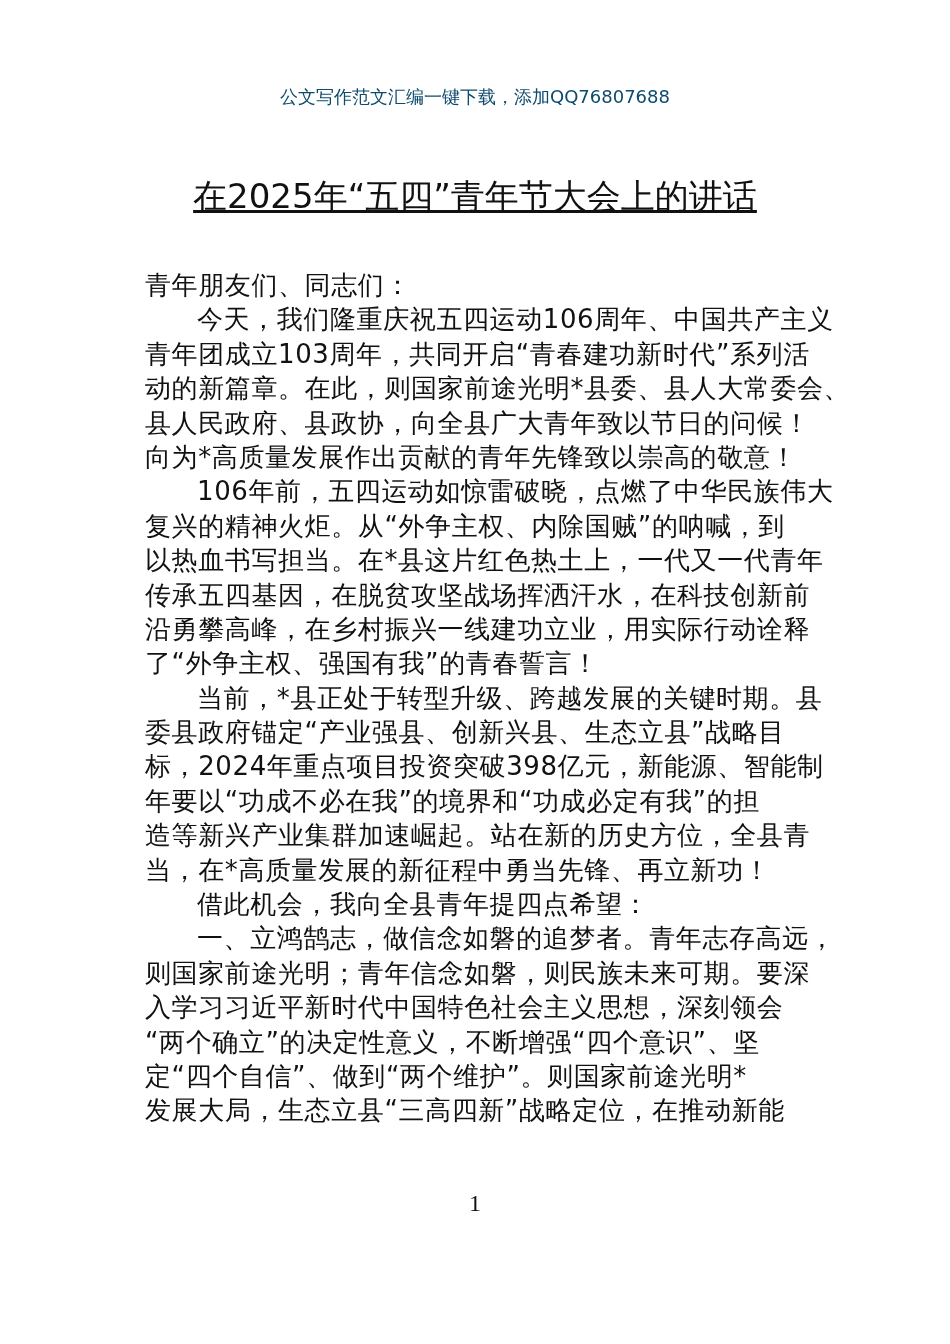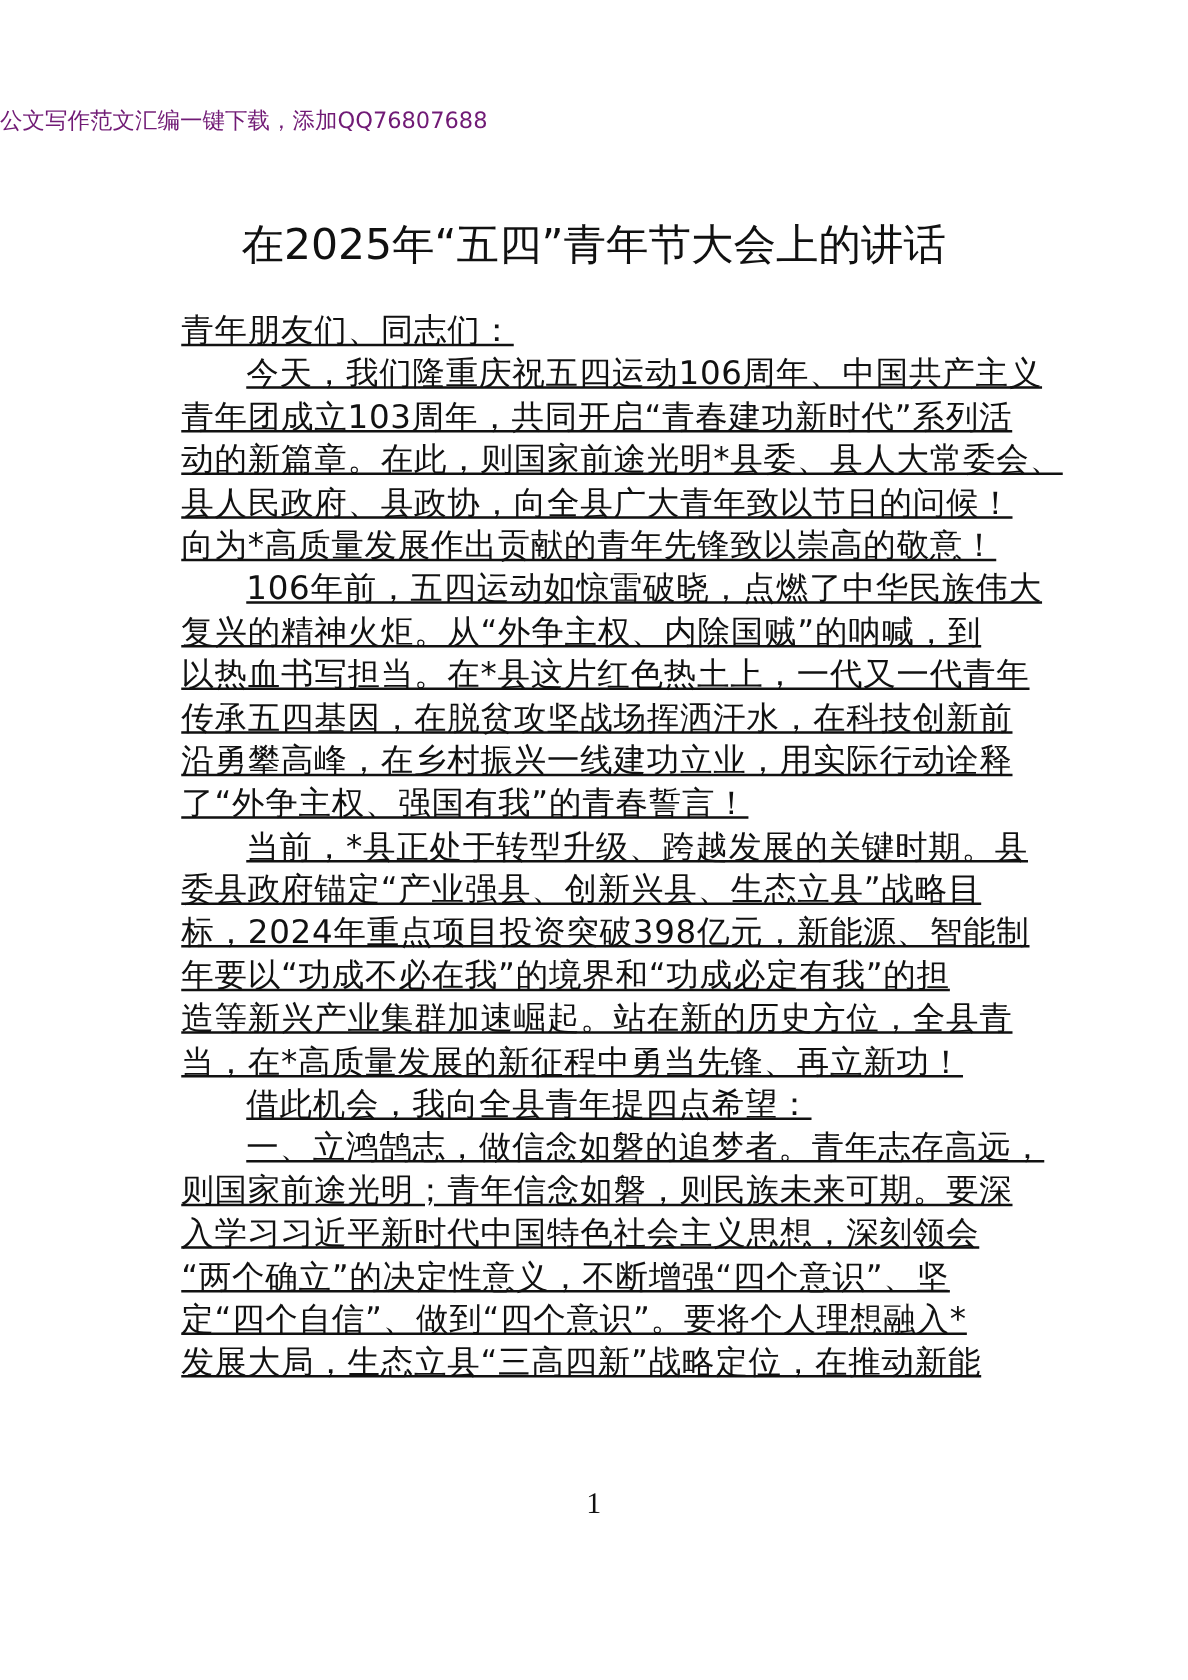--- a/index.html
+++ b/index.html
@@ -21,43 +21,43 @@
       top: 0;
       width: 950px;
       height: 1344px;
       background: #ffffff;
     }
     .watermark {
       position: absolute;
       top: 84px;
       left: 0;
       width: 950px;
-      text-align: left;
+      text-align: center;
       font-size: 18px;
       line-height: 26px;
-      color: #701a75;
+      color: #0c4a6e;
       letter-spacing: 0px;
     }
     .title {
       position: absolute;
       top: 172px;
       left: 0;
       width: 950px;
       text-align: center;
       font-size: 34px;
       line-height: 48px;
       color: #111111;
       letter-spacing: 0px;
+      text-decoration: underline;
     }
     .body-text {
       position: absolute;
       left: 145px;
-      top: 248px;
+      top: 268px;
       width: 680px;
-      text-decoration: underline;
     }
     .line {
       height: 34.4px;
       font-size: 26px;
       line-height: 34.4px;
       white-space: nowrap;
       letter-spacing: 0.6px;
       color: #111111;
     }
     .indent {
@@ -101,19 +101,19 @@
     <div class="line">委县政府锚定“产业强县、创新兴县、生态立县”战略目</div>
     <div class="line">标，2024年重点项目投资突破398亿元，新能源、智能制</div>
     <div class="line">年要以“功成不必在我”的境界和“功成必定有我”的担</div>
     <div class="line">造等新兴产业集群加速崛起。站在新的历史方位，全县青</div>
     <div class="line">当，在*高质量发展的新征程中勇当先锋、再立新功！</div>
     <div class="line indent">借此机会，我向全县青年提四点希望：</div>
     <div class="line indent">一、立鸿鹄志，做信念如磐的追梦者。青年志存高远，</div>
     <div class="line">则国家前途光明；青年信念如磐，则民族未来可期。要深</div>
     <div class="line">入学习习近平新时代中国特色社会主义思想，深刻领会</div>
     <div class="line">“两个确立”的决定性意义，不断增强“四个意识”、坚</div>
-    <div class="line">定“四个自信”、做到“四个意识”。要将个人理想融入*</div>
+    <div class="line">定“四个自信”、做到“两个维护”。则国家前途光明*</div>
     <div class="line">发展大局，生态立县“三高四新”战略定位，在推动新能</div>
   </div>
 
   <div class="page-number">1</div>
 
 </div>
 
 </body></html>

